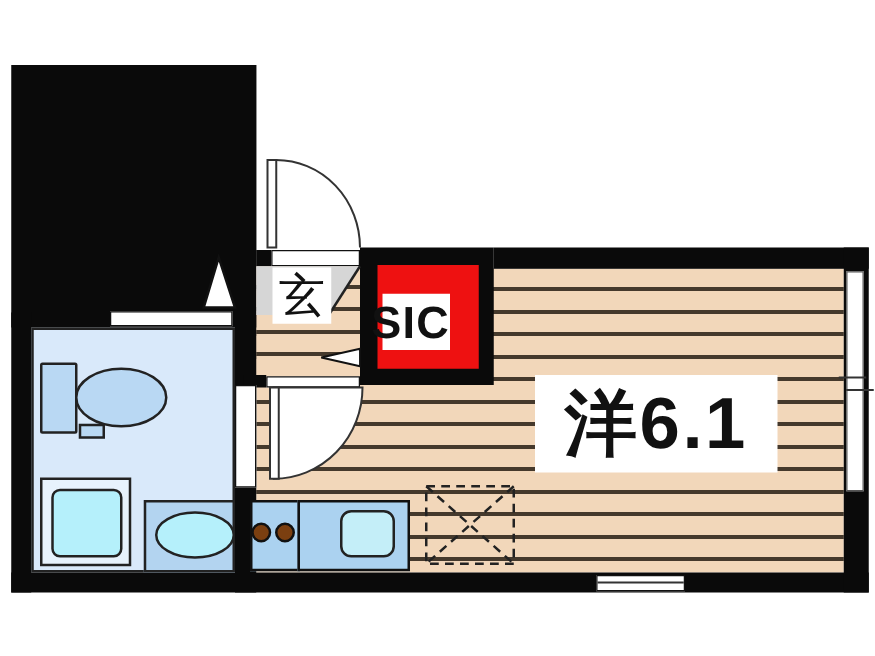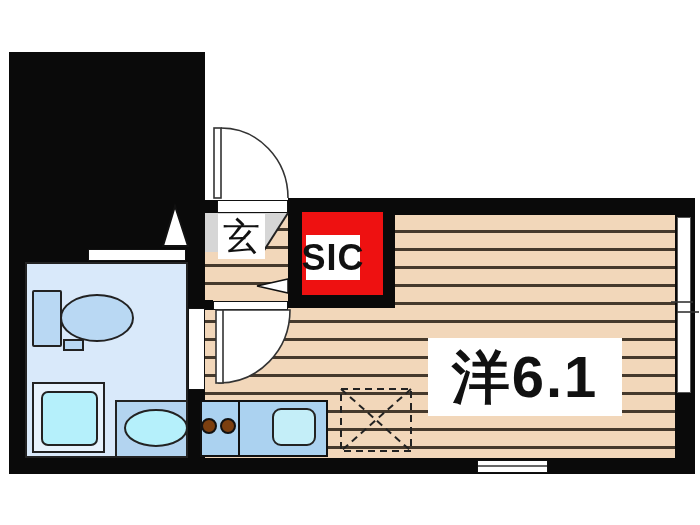--- a/index.html
+++ b/index.html
@@ -33,21 +33,21 @@
   #sic-red{background:var(--sic-red,#ee1111);z-index:4;}
   #sic-white{z-index:5;font-weight:bold;font-size:36px;letter-spacing:1px;}
   #toilet-room{background:var(--toilet-room,#d9e9fa);border:2px solid #222;z-index:2;}
   .blue-box{background:var(--fixture-blue,#b9d8f3);border:2px solid #222;}
   #washer-outer{background:var(--pan-outer,#e7f2fc);border:2px solid #222;}
   #washer-inner{position:absolute;left:7px;top:7px;width:53px;height:51px;border-radius:7px;
                 background:var(--cyan,#b5f0fb);border:2px solid #222;}
   .counter{background:var(--counter-blue,#abd2f0);border:2px solid #111;}
   #kitchen-sink{background:var(--kitchen-sink,#c4eef8);border:2px solid #222;border-radius:9px;}
   #genkan-label{font-size:37px;}
-  #room-label{font-size:58px;font-weight:600;letter-spacing:2px;margin-top:38px;}
+  #room-label{font-size:58px;font-weight:600;letter-spacing:2px;}
 </style>
 </head>
 <body>
 
 <div id="canvas">
 
   <div class="abs floor" style="left:205px;top:215px;width:470px;height:243px;"></div>
 
   <div class="abs floor" style="left:205px;top:213px;width:83px;height:87px;"></div>
 
@@ -55,21 +55,21 @@
   <div class="abs wall" style="left:188px;top:52px;width:17px;height:422px;"></div>
   <div class="abs wall" style="left:9px;top:250px;width:16px;height:224px;"></div>
   <div class="abs wall" style="left:9px;top:458px;width:686px;height:16px;"></div>
   <div class="abs wall" style="left:395px;top:198px;width:300px;height:17px;"></div>
   <div class="abs wall" style="left:675px;top:198px;width:20px;height:276px;"></div>
   <div class="abs wall" style="left:205px;top:200px;width:12px;height:13px;"></div>
   <div class="abs wall" style="left:195px;top:300px;width:18px;height:10px;"></div>
 
   <div class="abs wall" style="left:288px;top:198px;width:107px;height:110px;"></div>
   <div class="abs" id="sic-red" style="left:302px;top:212px;width:81px;height:83px;"></div>
-  <div class="abs label" id="sic-white" style="left:306px;top:235px;width:54px;height:45px;">
+  <div class="abs label" id="sic-white" style="left:306px;top:235px;width:54px;height:45px;justify-content:flex-end;">
       <span>SIC</span>
     </div>
 
   <div class="abs" id="bath-inner" style="left:56px;top:67px;width:132px;height:180px;">
     <div id="bath-upper">
       <div id="bathtub"></div>
     </div>
     <div id="bath-lower"></div>
   </div>
   <div class="abs opening" style="left:88px;top:249px;width:98px;height:12px;"></div>

